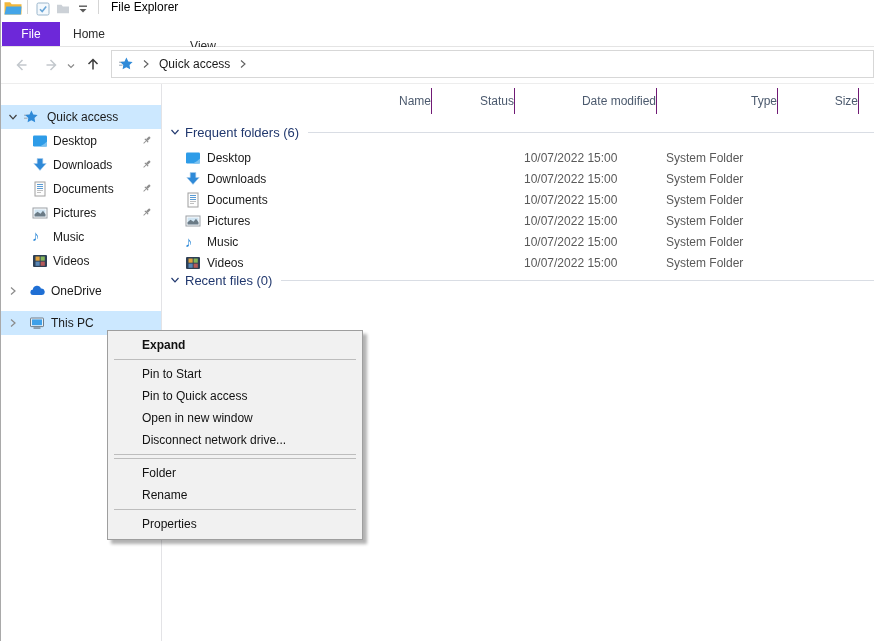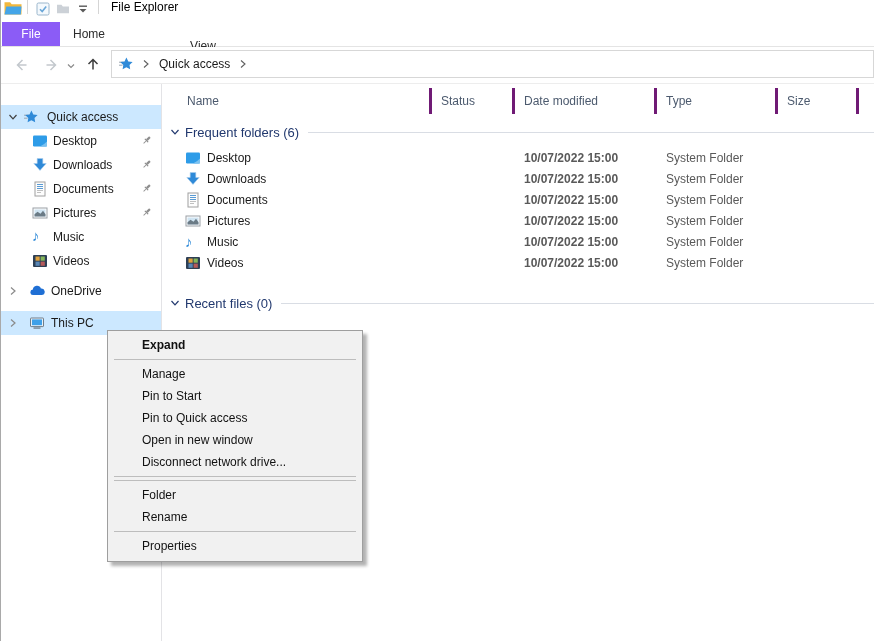--- a/index.html
+++ b/index.html
@@ -10,21 +10,21 @@
   }
   
   .titlebar{position:absolute;left:0;top:0;right:0;height:22px;display:flex;align-items:flex-start;}
   .titlebar .logo{margin-left:3px;}
   .vsep{width:1px;height:14px;background:#d5d5d5;margin:0 5px;}
   .qat-btn{width:18px;height:18px;display:flex;align-items:center;justify-content:center;margin:0 1px;}
   .title-text{margin-left:7px;color:#000;}
   
   .tabstrip{position:absolute;left:0;top:22px;right:0;height:24px;border-bottom:1px solid #e4e4e4;background:#fff;}
   .tab{position:absolute;top:0;height:24px;line-height:24px;text-align:center;color:#2b2b2b;}
-  .tab-file{left:1px;width:58px;background:#8b5cf6;color:#fff;}
+  .tab-file{left:1px;width:58px;background:#6d28d9;color:#fff;}
   .tab-home{left:59px;width:58px;}
   .tab-share{left:118px;width:57px;margin-top:28px;}
   .tab-view{left:175px;width:54px;margin-top:12px;}
   
   .navbar{position:absolute;left:0;top:47px;right:0;height:36px;border-bottom:1px solid #ededed;background:#fff;}
   .nav-ic{position:absolute;top:10px;}
   .addressbar{position:absolute;left:110px;top:3px;right:0;height:28px;border:1px solid #d7d7d7;
     display:flex;align-items:center;padding-left:6px;box-sizing:border-box;background:#fff;}
   .crumb-label{margin:0 9px;}
   
@@ -36,36 +36,36 @@
   .srow.qa .ficon{left:22px;} .srow.qa .slabel{left:46px;}
   .srow.lvl1 .ficon{left:31px;} .srow.lvl1 .slabel{left:52px;}
   .srow.lvl0 .ficon{left:28px;} .srow.lvl0 .slabel{left:50px;}
   .srow .pin{position:absolute;right:8px;top:5px;}
   .srow.selected{background:#cce8ff;}
   .sgap6{height:6px;} .sgap8{height:8px;}
   .tree{margin-top:21px;}
   
   .main{position:absolute;left:161px;top:84px;right:0;bottom:0;background:#fff;}
   .hdr{position:absolute;left:0;top:4px;right:0;height:26px;display:flex;color:#4c5a6e;}
-  .hcell{height:26px;line-height:26px;border-right:3px solid #701a75;box-sizing:border-box;padding-left:9px;}
+  .hcell{height:26px;line-height:26px;border-right:1px solid #701a75;box-sizing:border-box;padding-left:9px;text-align:right;}
   .hc-name{width:270px;padding-left:25px;}
   .hc-status{width:83px;}
   .hc-date{width:142px;}
   .hc-type{width:121px;}
   .hc-size{width:81px;}
   .group-hdr{position:absolute;left:0;right:0;height:22px;display:flex;align-items:center;color:#21386e;font-size:13px;}
   .group-hdr .gchev{margin-left:8px;margin-right:5px;}
   .group-hdr .gline{flex:1;height:1px;background:#d9dde4;margin-left:9px;}
-  .g-frequent{top:37px;} .g-recent{top:208px;}
+  .g-frequent{top:37px;} .g-recent{top:185px;}
   .rows{position:absolute;left:0;right:0;top:63px;}
   .frow{height:21px;display:flex;align-items:center;}
   .fc-name{width:270px;display:flex;align-items:center;padding-left:23px;box-sizing:border-box;}
   .fc-name .nm{margin-left:6px;}
   .fc-status{width:83px;}
-  .fc-date{width:142px;padding-left:9px;box-sizing:border-box;color:#595959;font-weight:bold;}
+  .fc-date{width:142px;padding-left:9px;box-sizing:border-box;color:#595959;}
   .fc-type{width:121px;padding-left:9px;box-sizing:border-box;color:#595959;}
   
   .cmenu{position:absolute;left:106px;top:330px;width:256px;box-sizing:border-box;background:#f1f1f1;
     border:1px solid #9e9e9e;box-shadow:4px 4px 3px rgba(0,0,0,0.3);padding:3px 0 4px;z-index:10;}
   .citem{height:22px;line-height:22px;padding-left:34px;color:#121212;white-space:nowrap;}
   .citem.default{font-weight:bold;}
   .csep{height:1px;background:#bdbdbd;margin:3px 6px;}
   .i16{width:16px;height:16px;display:block;}
   .hidden-defs{position:absolute;width:0;height:0;overflow:hidden;}
 </style>
@@ -397,21 +397,20 @@
           <use href="#ic-chev-down-blue"></use>
         </svg>
       <span>Recent files (0)</span>
       <span class="gline"></span>
     </div>
   </div>
 
   <div class="cmenu">
     <div class="citem default">Expand</div>
     <div class="csep"></div>
-    <div class="citem">Manage</div>
     <div class="citem">Pin to Start</div>
     <div class="citem">Pin to Quick access</div>
     <div class="citem">Open in new window</div>
     <div class="citem">Disconnect network drive...</div>
     <div class="csep"></div>
     <div class="csep"></div>
     <div class="citem">Folder</div>
     <div class="citem">Rename</div>
     <div class="csep"></div>
     <div class="citem">Properties</div>

